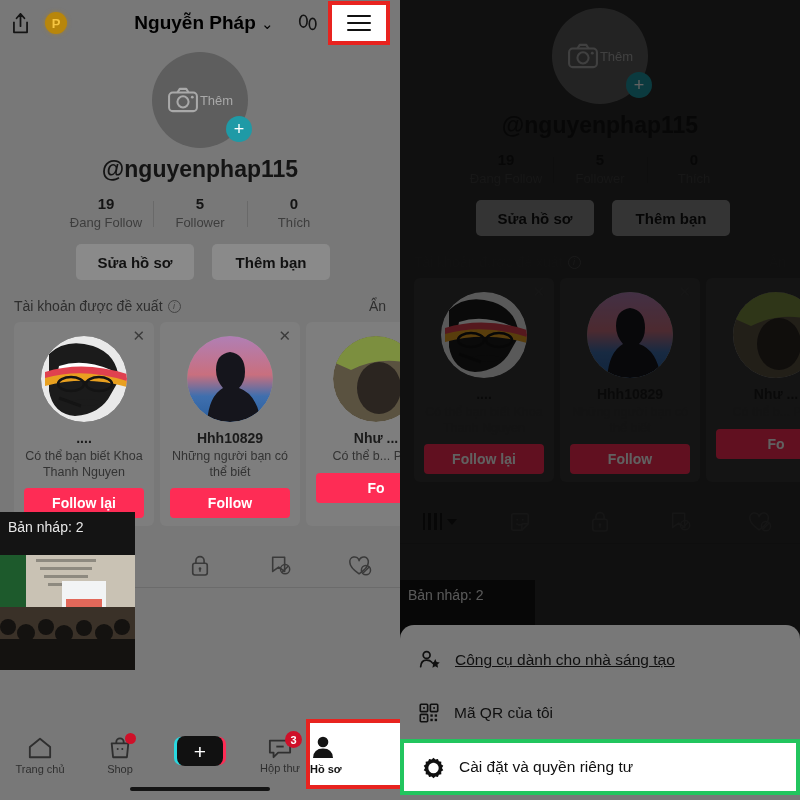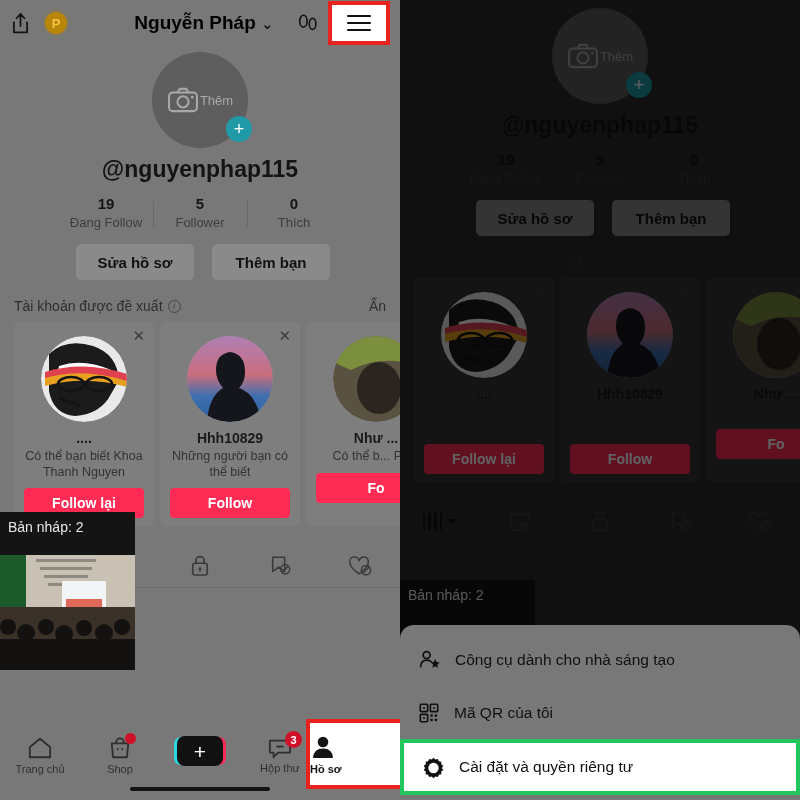--- a/index.html
+++ b/index.html
@@ -644,21 +644,21 @@
           <path d="M16 20 L23 13" stroke="#3a3a3a" stroke-width="1.6"></path>
         </svg>
       </div>
     </div>
 
     <div class="draft" style="top:580px;height:60px;">
       <div class="draft-label">Bản nháp: 2</div>
     </div>
 
     <div class="sheet">
-      <div class="menu-row" style="margin-top:8px;">
+      <div class="menu-row" style="margin-top:8px;text-decoration:underline;">
         <span>
           <svg width="23" height="23" viewBox="0 0 24 24">
             <circle cx="9" cy="7.3" r="3.6" fill="none" stroke="#101010" stroke-width="1.8"></circle>
             <path d="M2.8 19.5 Q3.2 12.7 9 12.7 Q12.4 12.7 14.2 14.6" fill="none" stroke="#101010" stroke-width="1.8" stroke-linecap="round"></path>
             <path d="M18 11.5 L19.45 14.6 L22.7 15 L20.3 17.3 L20.95 20.6 L18 19 L15.05 20.6 L15.7 17.3 L13.3 15 L16.55 14.6 Z" fill="#101010"></path>
           </svg>
         </span>
         <span>Công cụ dành cho nhà sáng tạo</span>
       </div>
 

